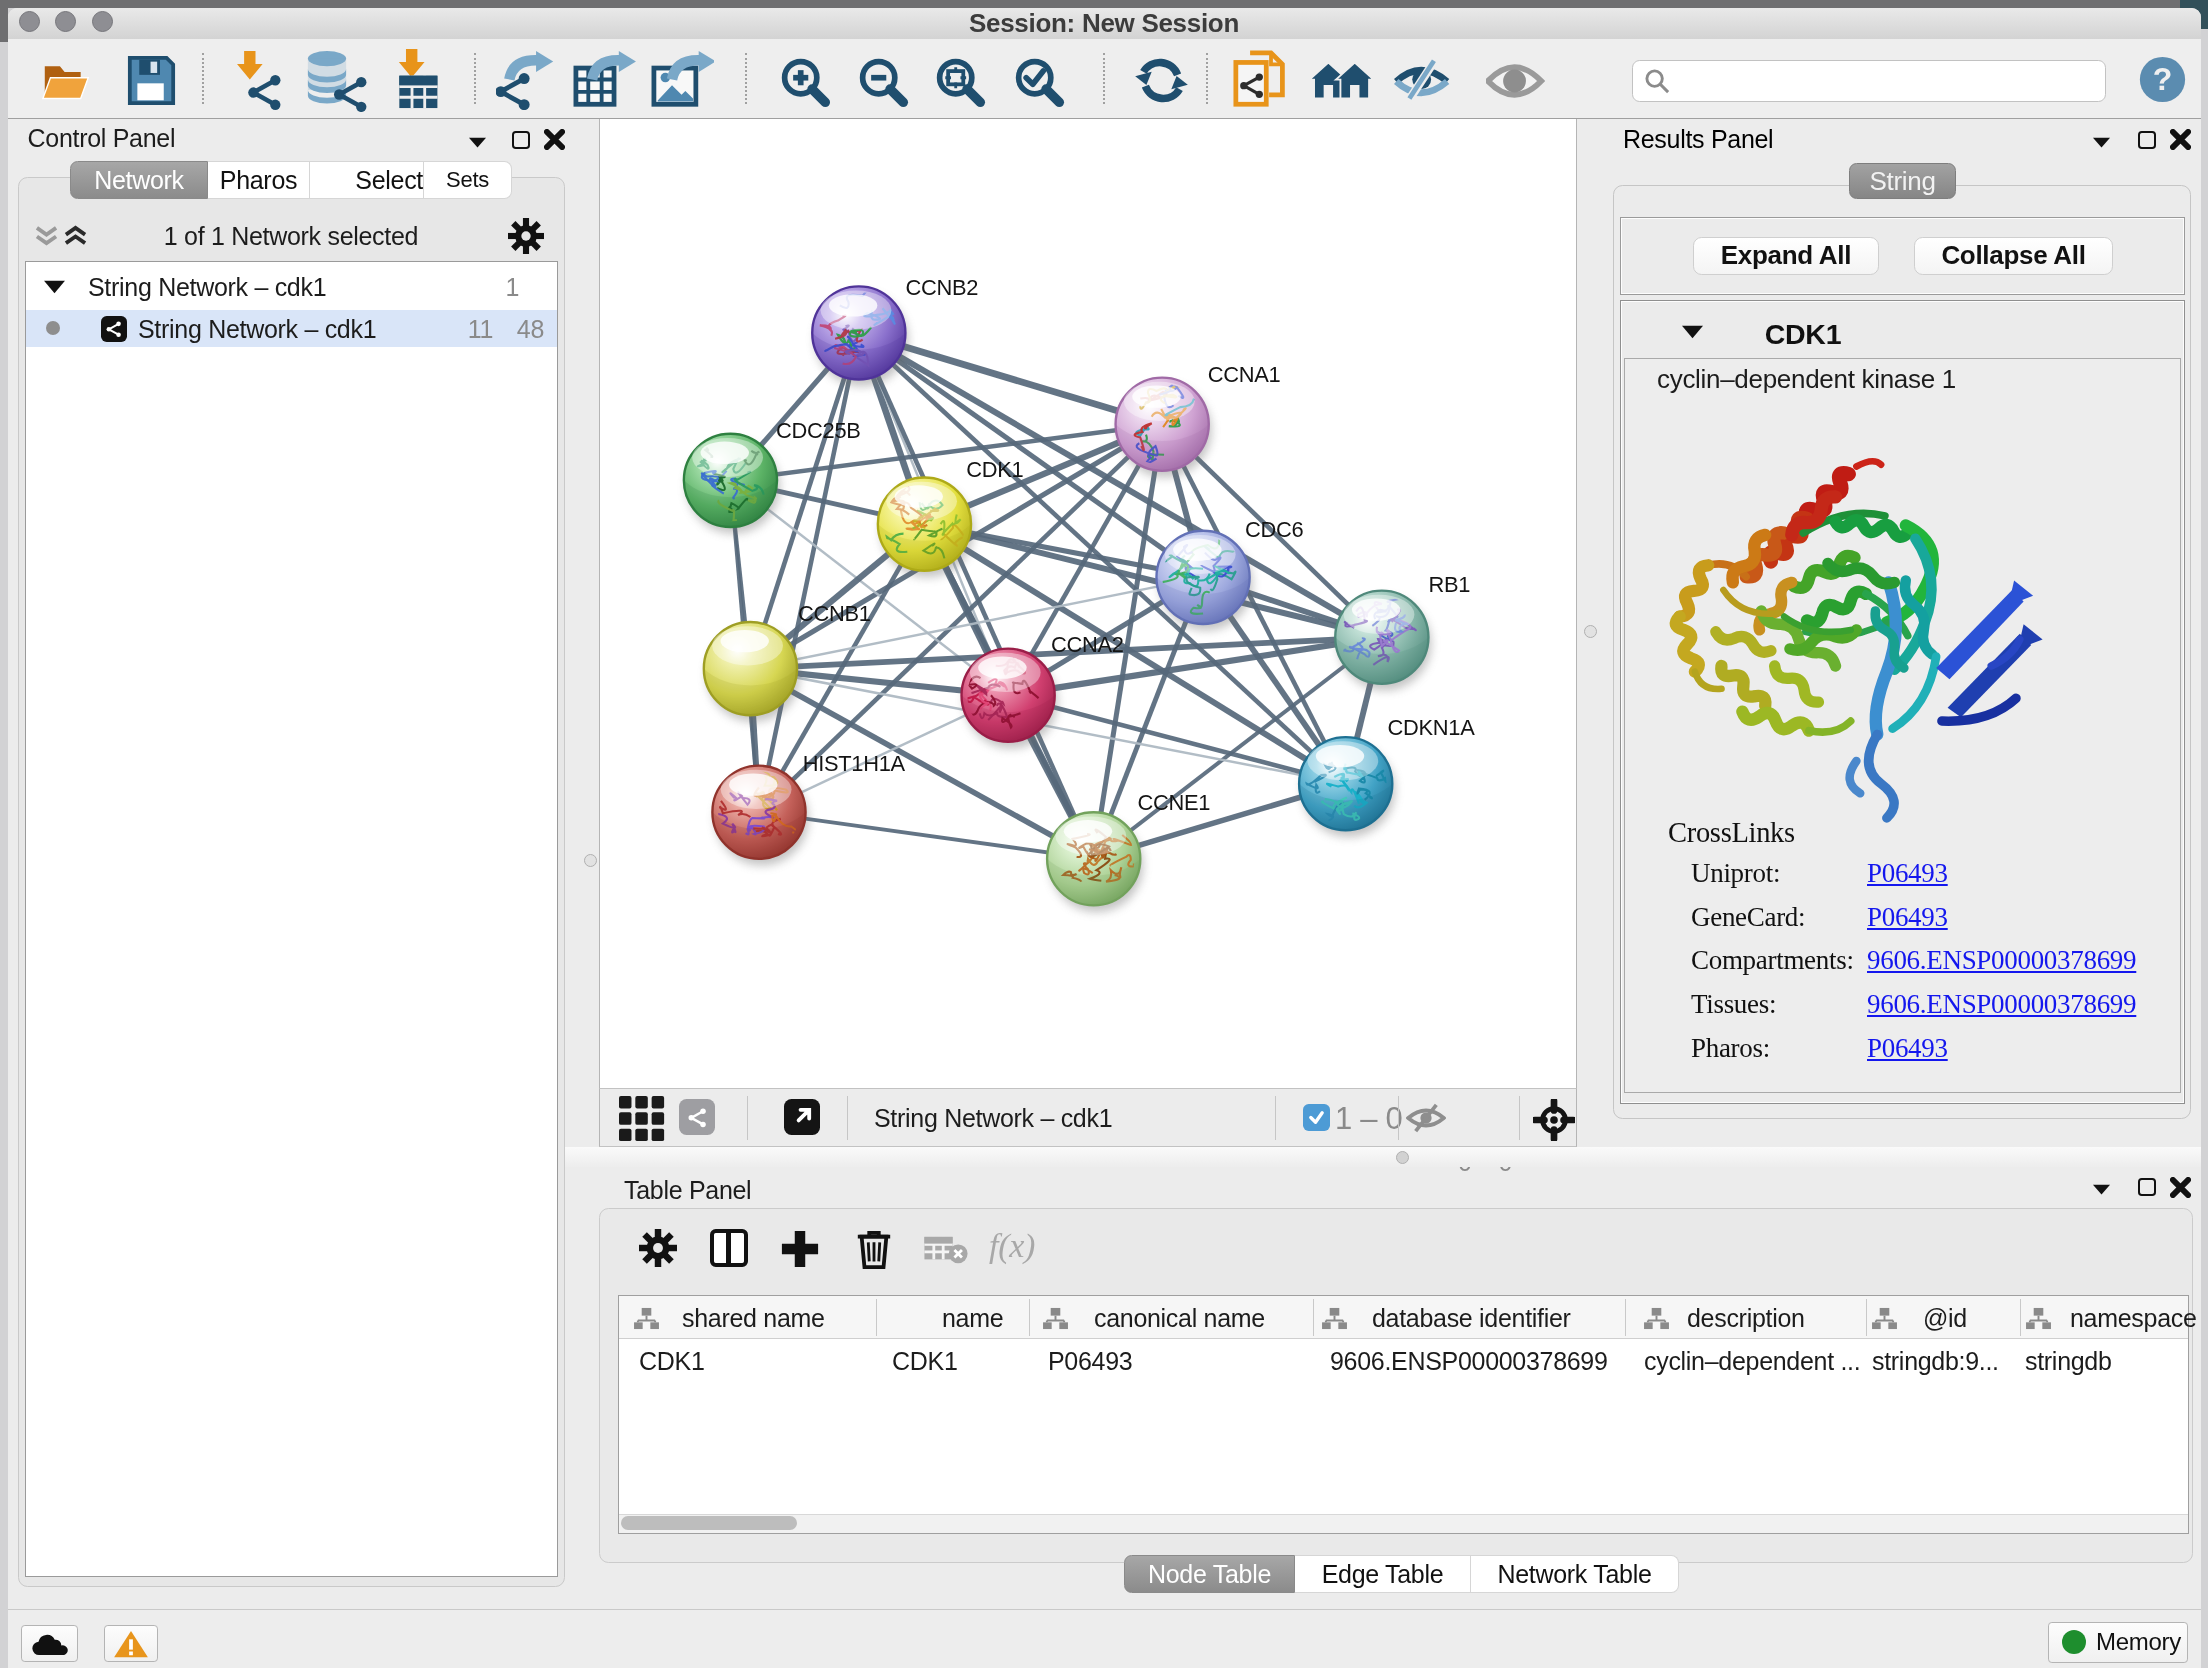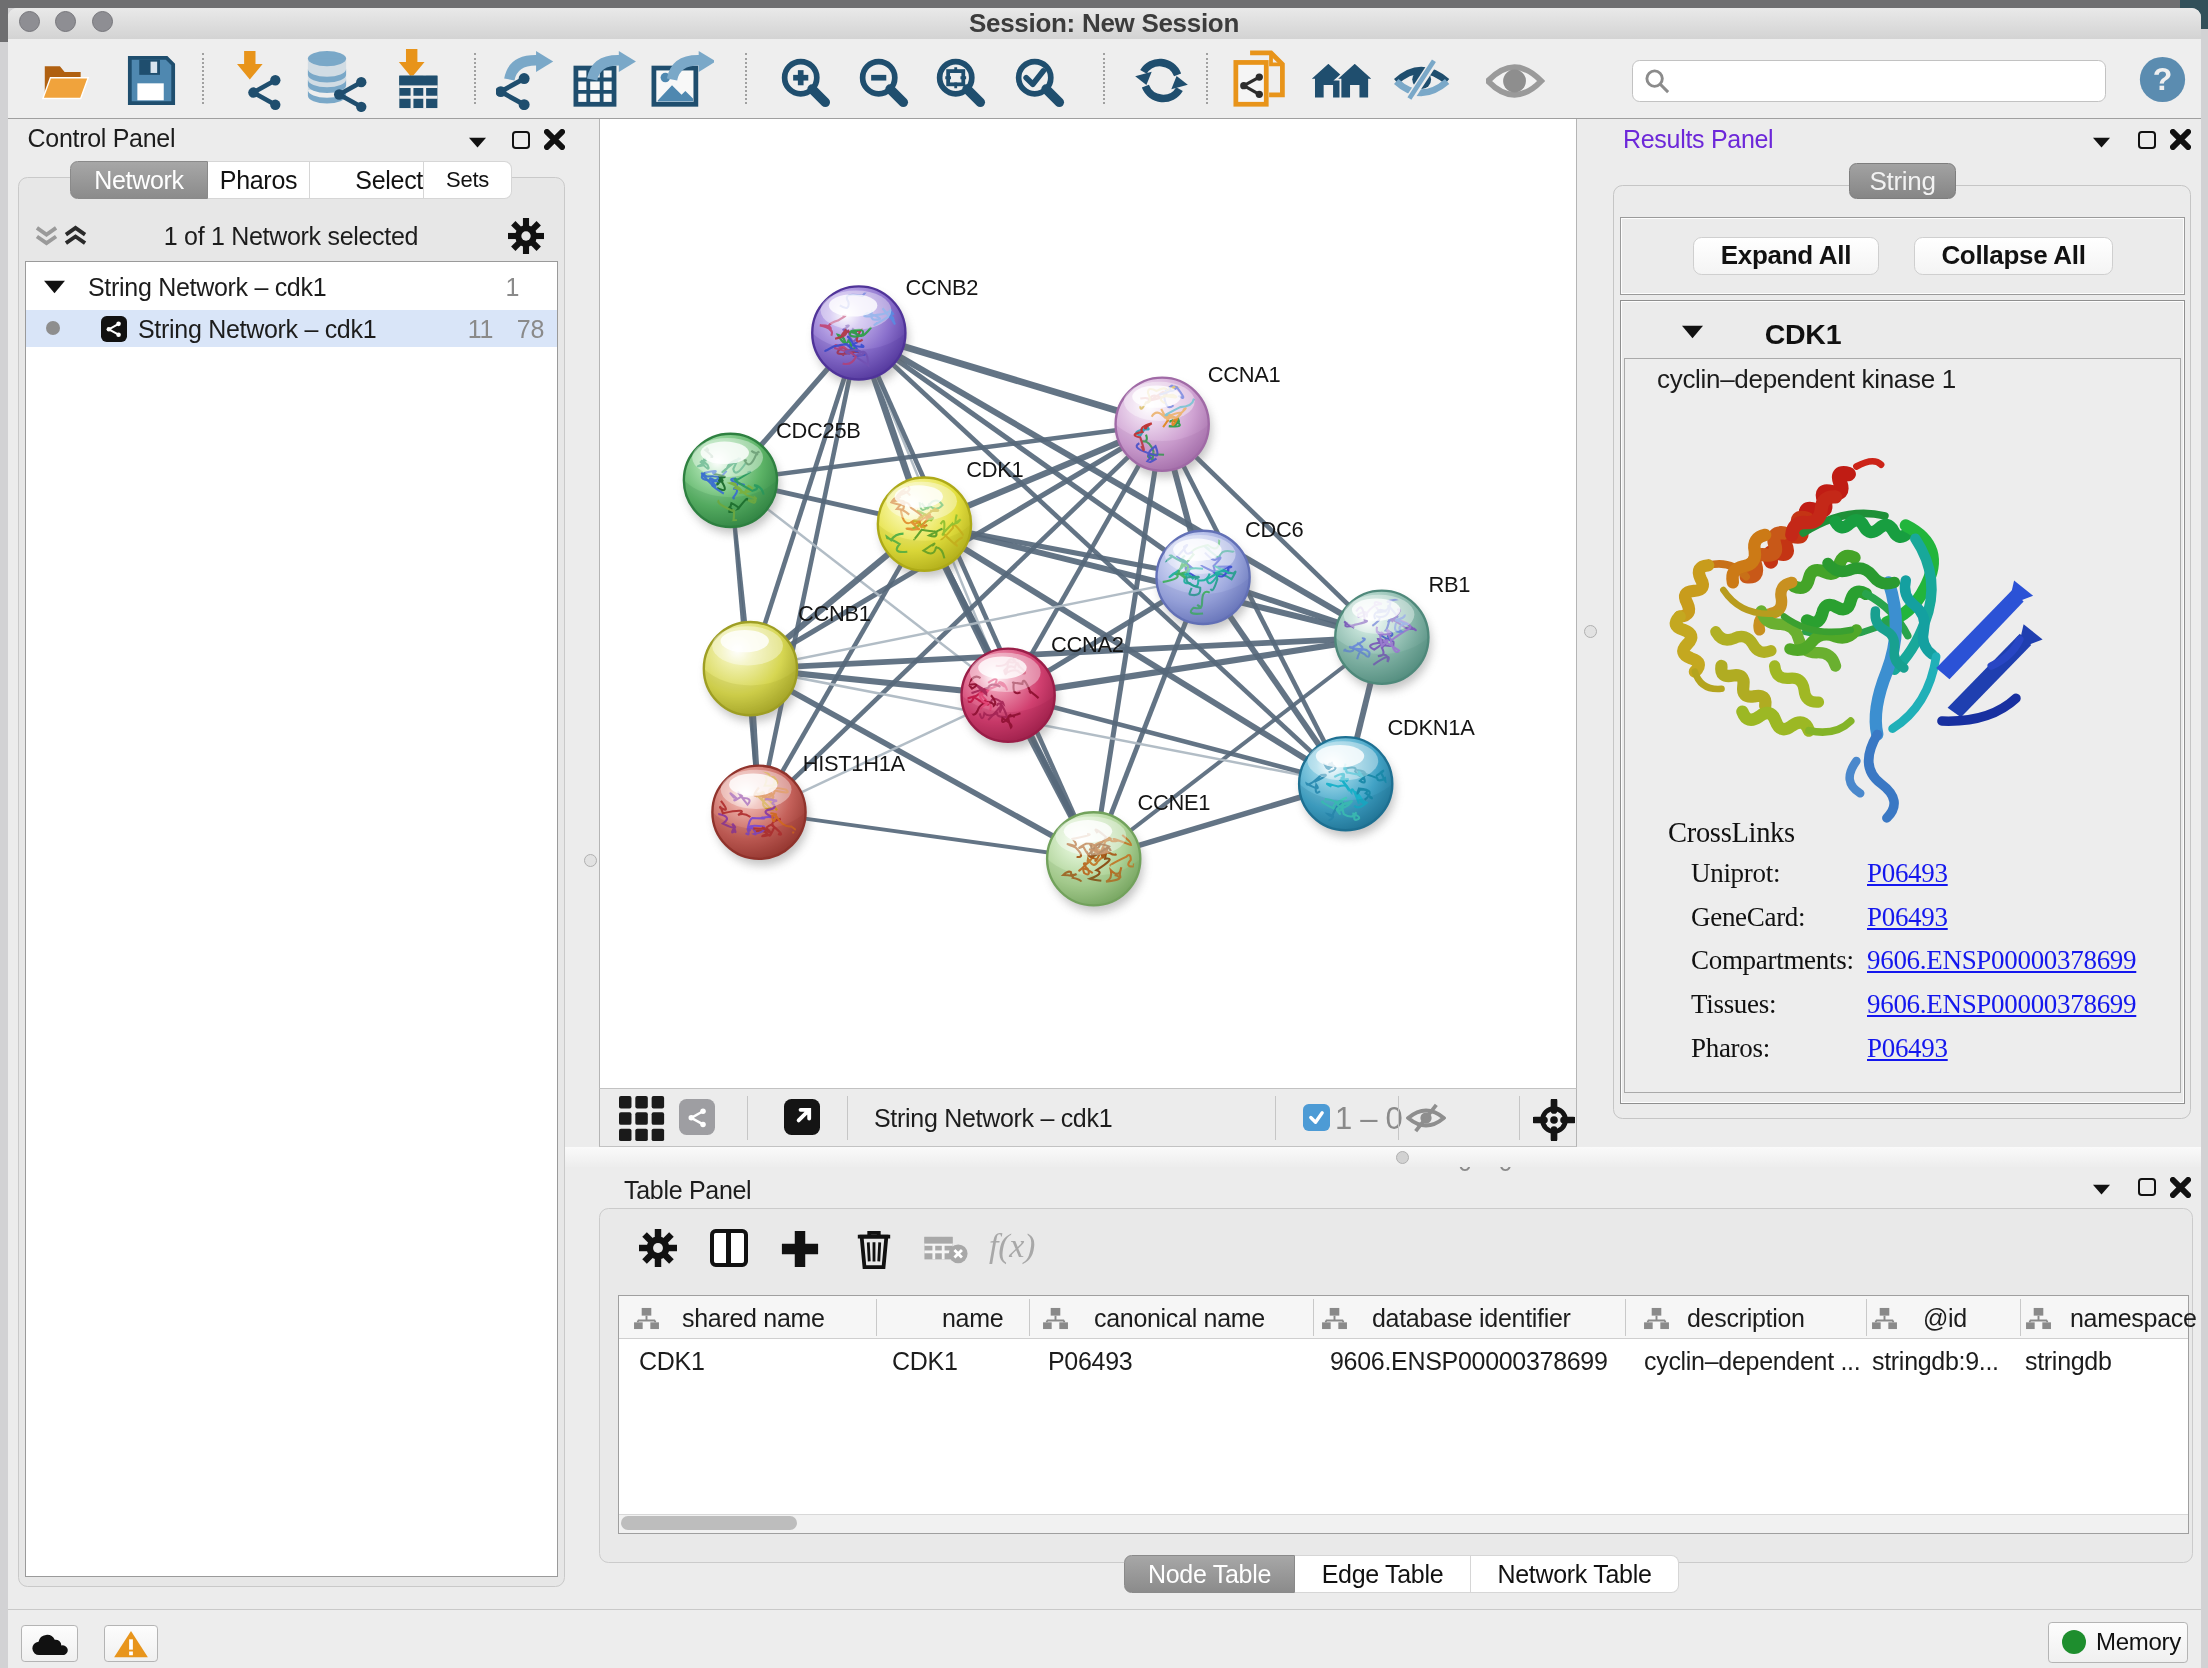--- a/index.html
+++ b/index.html
@@ -187,21 +187,21 @@
 <div class="abs" style="left:101px;top:316px;width:26px;height:26px;background:#111;border-radius:5.7px;"></div>
 <svg class="abs" style="left:104px;top:319px" width="20" height="20" viewBox="0 0 21 21">
     <line x1="15.299999999999999" y1="5.1" x2="5.1" y2="10.8" stroke="#fff" stroke-width="2.1"></line>
     <line x1="5.1" y1="10.8" x2="15.299999999999999" y2="16.5" stroke="#fff" stroke-width="2.1"></line>
     <circle cx="15.299999999999999" cy="5.1" r="2.4" fill="#fff"></circle>
     <circle cx="5.1" cy="10.8" r="2.4" fill="#fff"></circle>
     <circle cx="15.299999999999999" cy="16.5" r="2.4" fill="#fff"></circle>
   </svg>
 <div style="position:absolute;top:317px;font-size:25px;color:#1c1c1c;font-weight:400;font-family:'Liberation Sans', sans-serif;white-space:nowrap;line-height:25px;left:138px;">String Network – cdk1</div>
 <div style="position:absolute;top:317px;font-size:25px;color:#8a8a8a;font-weight:400;font-family:'Liberation Sans', sans-serif;white-space:nowrap;line-height:25px;right:1715px;">11</div>
-<div style="position:absolute;top:317px;font-size:25px;color:#8a8a8a;font-weight:400;font-family:'Liberation Sans', sans-serif;white-space:nowrap;line-height:25px;right:1664px;">78</div>
+<div style="position:absolute;top:317px;font-size:25px;color:#8a8a8a;font-weight:400;font-family:'Liberation Sans', sans-serif;white-space:nowrap;line-height:25px;right:1664px;">48</div>
 <div class="abs" style="left:599px;top:119px;width:978px;height:969px;background:#ffffff;border-left:1px solid #b5b5b5;border-right:1px solid #b5b5b5;box-sizing:border-box;"></div>
 <svg class="abs" style="left:599px;top:119px" width="978" height="969" viewBox="630 125 1028 1019">
     <defs>
       <filter id="blur6" x="-40%" y="-40%" width="180%" height="180%">
         <feGaussianBlur stdDeviation="5"></feGaussianBlur>
       </filter>
       <radialGradient id="gCCNB2" cx="0.36" cy="0.30" r="0.78">
         <stop offset="0" stop-color="#ffffff"></stop>
         <stop offset="0.22" stop-color="#c4b2ec"></stop>
         <stop offset="0.62" stop-color="#8a70cc"></stop>
@@ -609,21 +609,21 @@
 <div class="abs" style="left:1519px;top:1096px;width:0;height:44px;border-left:1.9px solid #c6c6c6;"></div>
 <svg class="abs" style="left:1533px;top:1099px" width="42" height="42" viewBox="0 0 44 44">
     <circle cx="22" cy="22" r="12" fill="none" stroke="#141414" stroke-width="5"></circle>
     <path d="M22 2 L22 12 M22 32 L22 42 M2 22 L12 22 M32 22 L42 22" stroke="#141414" stroke-width="7" stroke-linecap="round"></path>
     <circle cx="22" cy="22" r="4" fill="#141414"></circle>
   </svg>
 <div class="abs" style="left:565px;top:1147px;width:1636px;height:20px;background:linear-gradient(#fafafa,#ededed);"></div>
 <div class="abs" style="left:1396px;top:1151px;width:13.3px;height:13.3px;border-radius:50%;background:#d2d2d2;border:1px solid #b0b0b0;box-sizing:border-box;"></div>
 <div class="abs" style="left:584px;top:854px;width:13.3px;height:13.3px;border-radius:50%;background:#e2e2e2;border:1px solid #b0b0b0;box-sizing:border-box;"></div>
 <div class="abs" style="left:1584px;top:625px;width:13.3px;height:13.3px;border-radius:50%;background:#e2e2e2;border:1px solid #b0b0b0;box-sizing:border-box;"></div>
-<div style="position:absolute;top:127px;font-size:25px;color:#6d28d9;font-weight:400;font-family:'Liberation Sans', sans-serif;white-space:nowrap;line-height:25px;left:1623px;">Results Panel</div>
+<div style="position:absolute;top:127px;font-size:25px;color:#000000;font-weight:400;font-family:'Liberation Sans', sans-serif;white-space:nowrap;line-height:25px;left:1623px;">Results Panel</div>
 <svg class="abs" style="left:2092px;top:132px" width="19" height="19" viewBox="0 0 20 20">
     <path d="M1 6.0 L19 6.0 L10.0 16.4 Z" fill="#111"></path>
   </svg>
 <div class="abs" style="left:2138px;top:131px;width:18px;height:18px;border:2.9px solid #111;border-radius:3.8px;box-sizing:border-box;"></div>
 <svg class="abs" style="left:2170px;top:129px" width="21" height="21" viewBox="0 0 22 22">
     <path d="M3 3 L19 19 M19 3 L3 19" stroke="#111" stroke-width="6" stroke-linecap="round"></path>
   </svg>
 <div class="abs" style="left:1613px;top:185px;width:578px;height:934px;background:#ebebeb;border:1px solid #c5c5c5;border-radius:9.5px;box-sizing:border-box;"></div>
 <div class="abs" style="left:1849px;top:163px;width:107px;height:36px;background:linear-gradient(#a2a2a2,#868686);border:1px solid #7e7e7e;border-radius:7.6px;box-sizing:border-box;text-align:center;font-size:26px;line-height:34px;color:#f2f2f2;">String</div>
 <div class="abs" style="left:1620px;top:217px;width:565px;height:78px;background:#ebebeb;border:1px solid #9a9a9a;box-shadow:inset 0 0 0 1px #fdfdfd;box-sizing:border-box;"></div>

